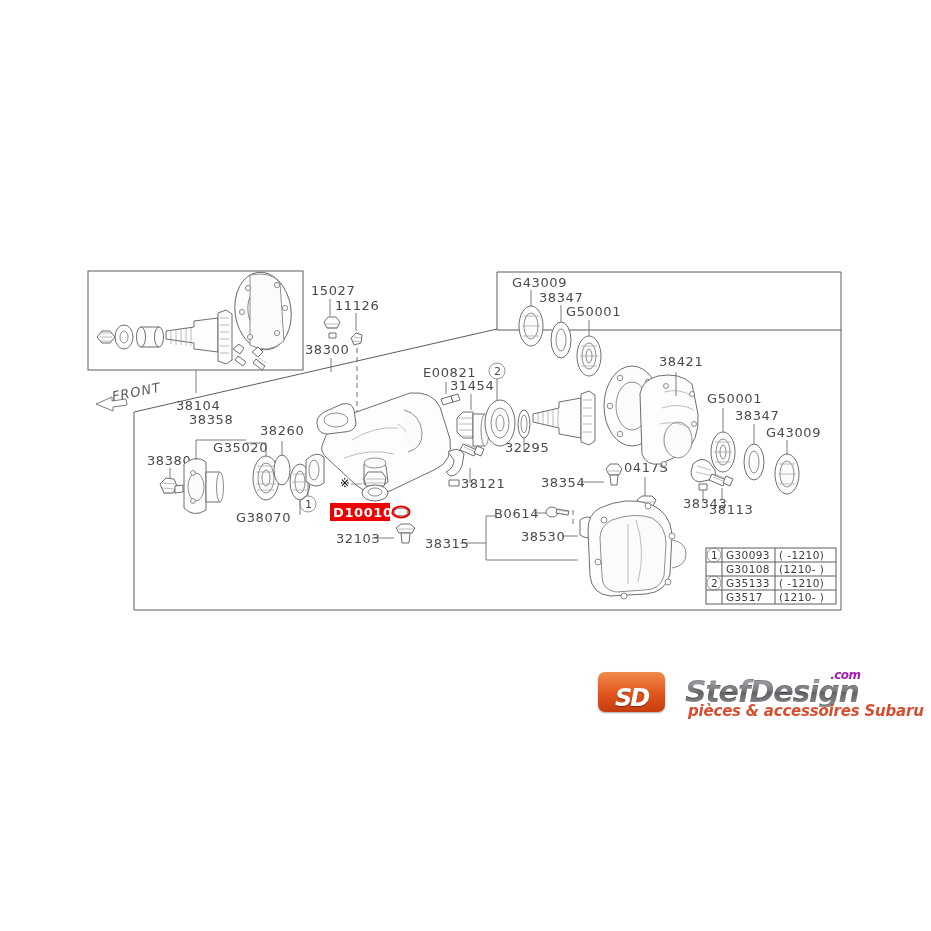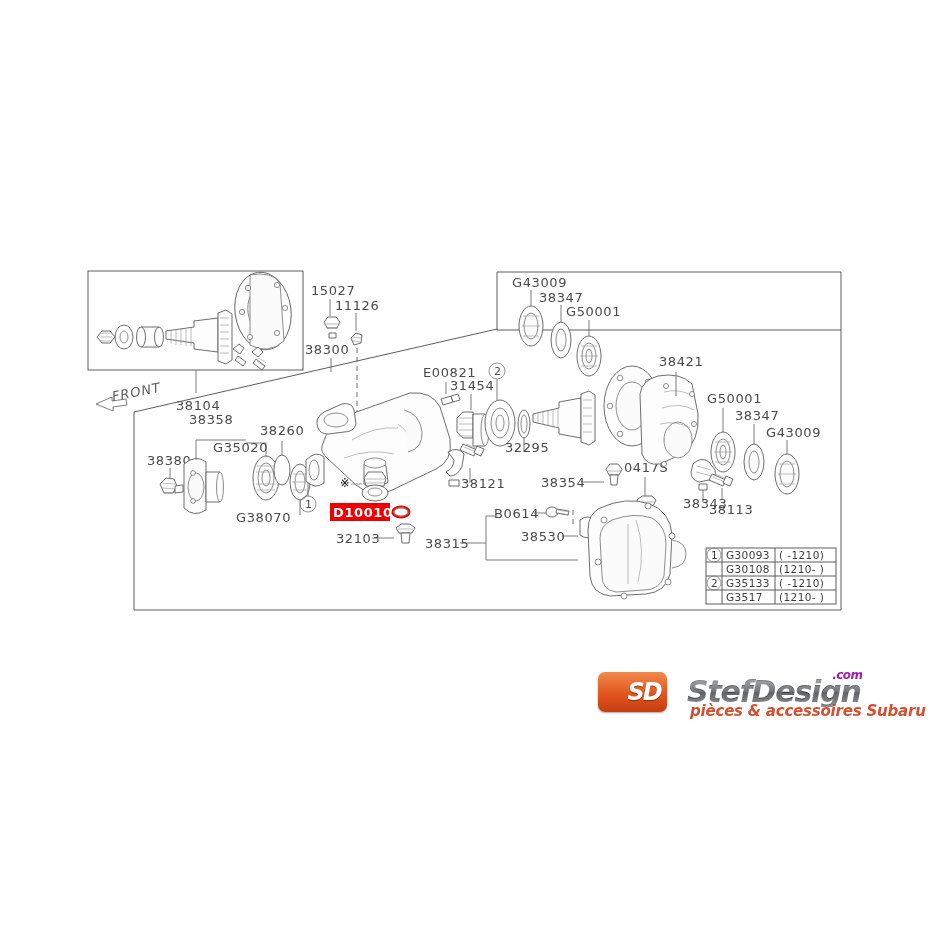--- a/index.html
+++ b/index.html
@@ -34,26 +34,25 @@
   .redline{stroke:#ee0000;stroke-width:1.6;fill:none;}
   .redring{stroke:#ee0000;stroke-width:2;fill:none;}
   .circnum{font-size:11px;fill:#4a4a4a;}
 
   
   #watermark{
     position:absolute;left:598px;top:666px;width:258px;height:52px;
     display:flex;align-items:center;
   }
   .wm-badge{
-    width:46px;height:40px;border-radius:7px;
+    width:67px;height:40px;border-radius:7px;
     background:linear-gradient(180deg,#f08a4b 0%,#e2551c 55%,#c53d10 100%);
-    display:flex;align-items:center;justify-content:center;
+    display:flex;align-items:flex-end;justify-content:center;
     box-shadow:0 1px 2px rgba(0,0,0,.35);
     flex:0 0 auto;
-    padding-left:23px;
   }
   .wm-badge span{
     color:#fff;font-family:"DejaVu Sans",sans-serif;font-weight:bold;
     font-size:24px;font-style:italic;letter-spacing:-2px;
     text-shadow:0 1px 1px rgba(0,0,0,.4);
   }
   .wm-right{margin-left:20px;position:relative;flex:1 1 auto;}
   .wm-title{
     font-family:"DejaVu Sans",sans-serif;font-weight:bold;font-style:italic;
     font-size:30px;letter-spacing:-1.2px;line-height:30px;

